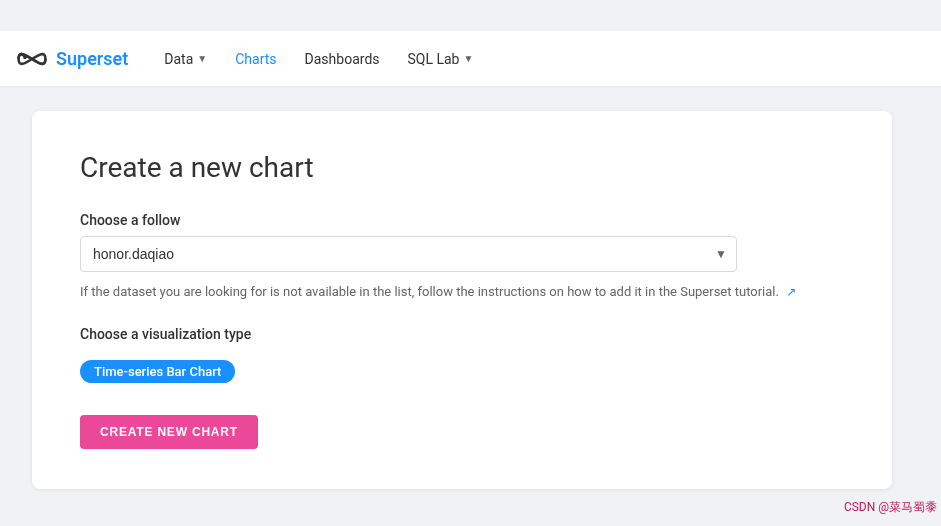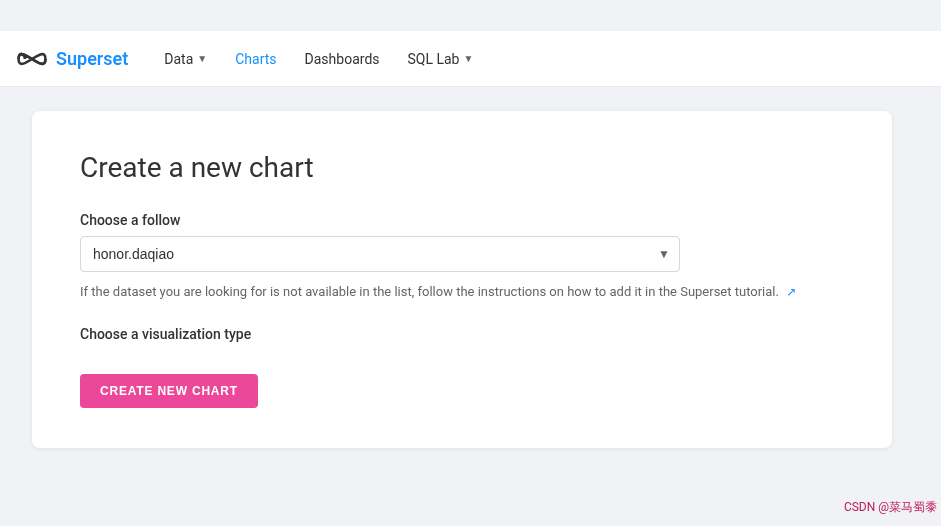--- a/index.html
+++ b/index.html
@@ -102,21 +102,21 @@
     .form-label {
       font-size: 14px;
       color: #333;
       font-weight: 500;
       margin-bottom: 8px;
       display: block;
     }
 
     .dataset-select-wrapper {
       position: relative;
-      width: 600px;
+      width: 657px;
       max-width: 100%;
     }
 
     .dataset-select {
       width: 100%;
       padding: 8px 32px 8px 12px;
       border: 1px solid #d9d9d9;
       border-radius: 4px;
       font-size: 14px;
       color: #333;
@@ -243,20 +243,23 @@
         <span>If the dataset you are looking for is not available in the list, follow the instructions on how to add it in the Superset tutorial.</span>
         <a href="#" class="hint-link">
           <span class="ext-link-icon">↗</span>
         </a>
       </p>
     </div>
 
     
     <div class="viz-section form-section">
       <label class="form-label">Choose a visualization type</label>
+      <div class="viz-badge">
+        <span>Time-series Bar Chart</span>
+      </div>
     </div>
 
     
     <button class="create-btn">CREATE NEW CHART</button>
   </div>
 </div>
 
 <div class="watermark">CSDN @菜马蜀黍</div>
 
 </body></html>

